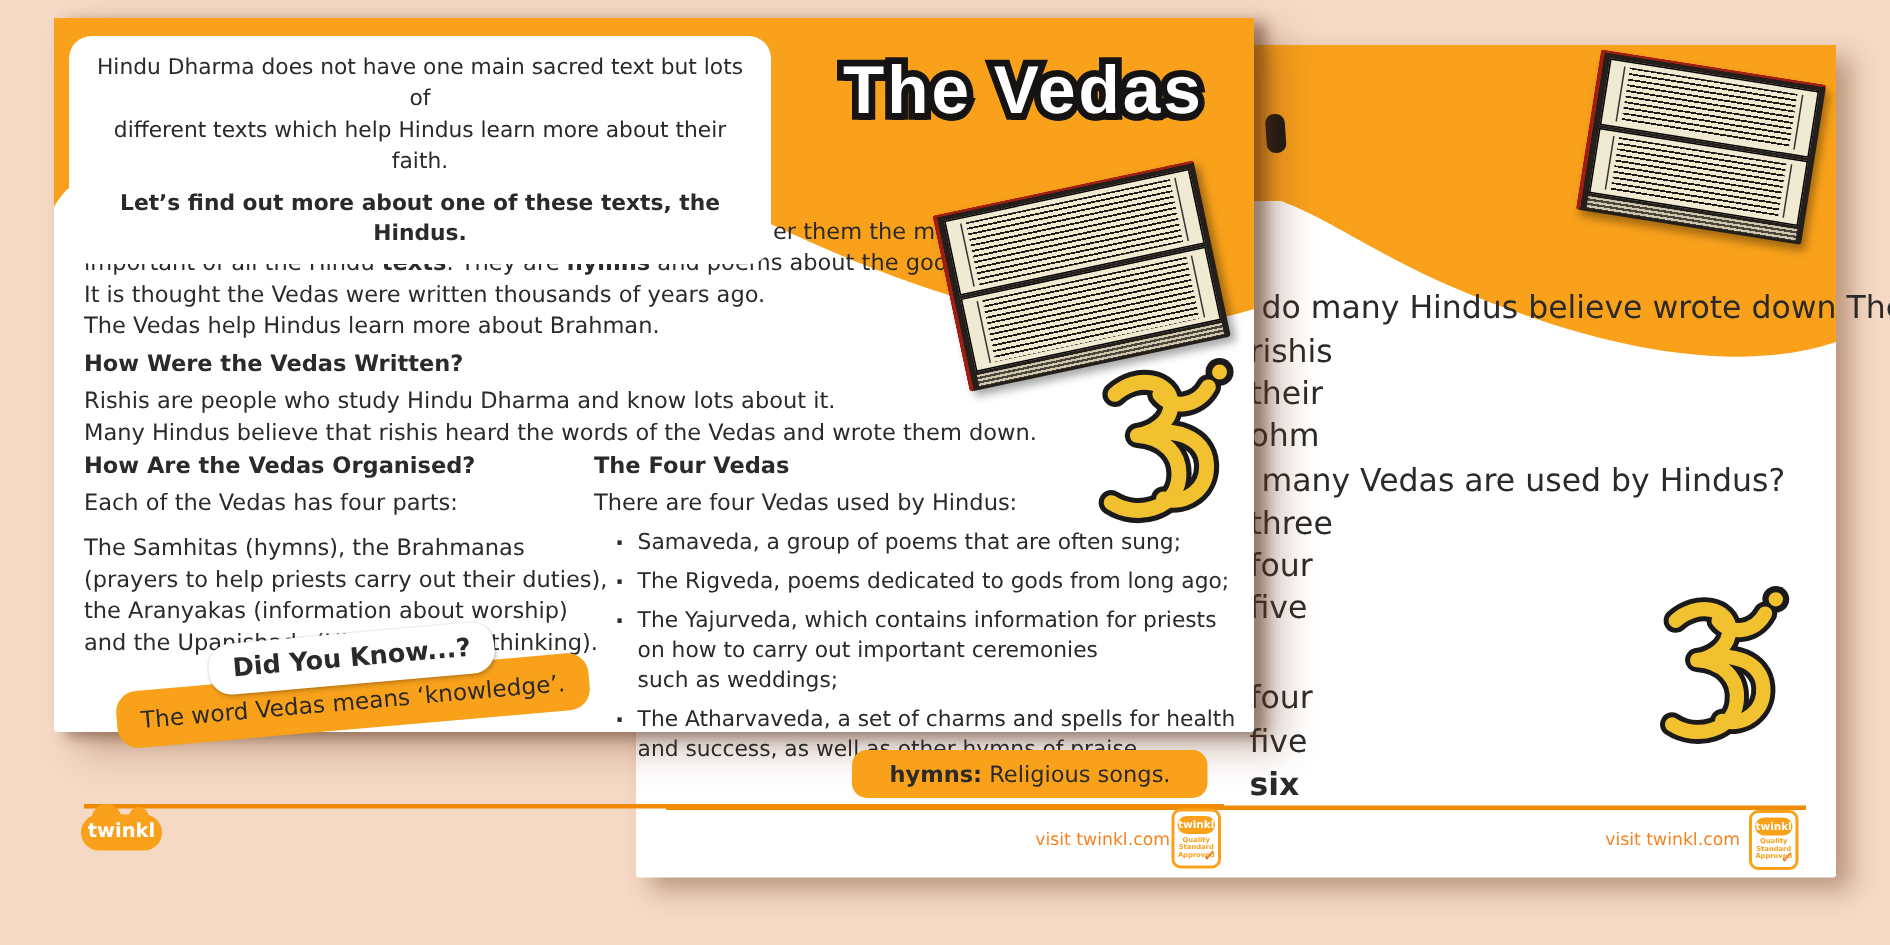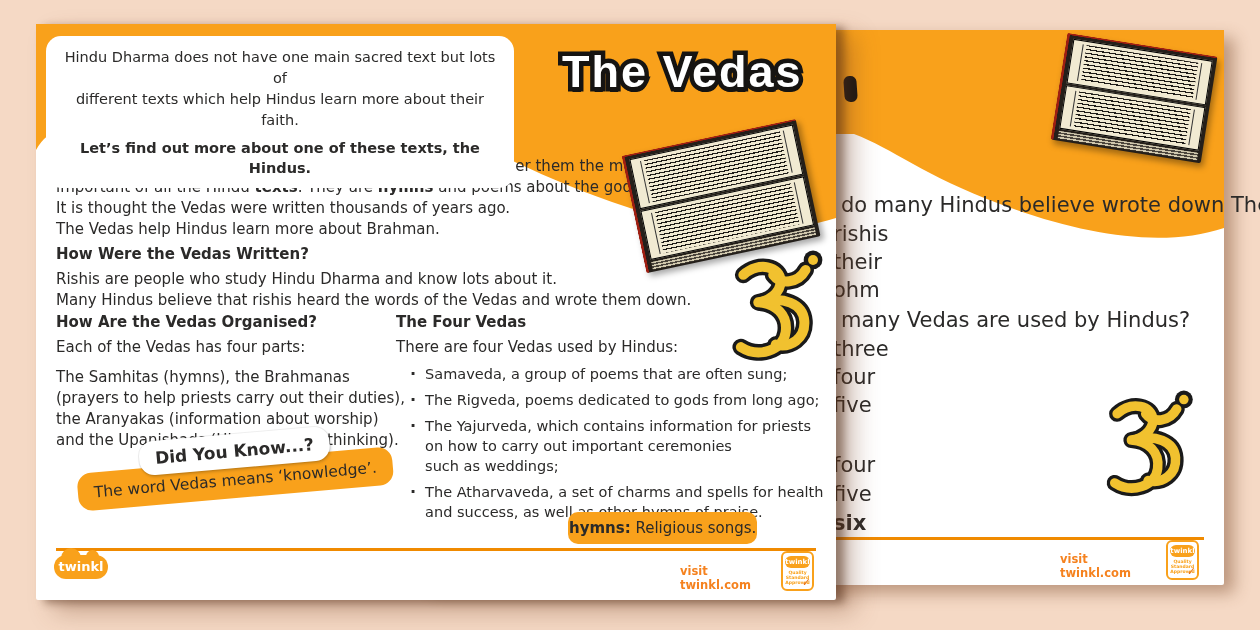--- a/index.html
+++ b/index.html
@@ -5,21 +5,21 @@
   html,body{margin:0;padding:0;}
   body{
     width:1260px;height:630px;position:relative;overflow:hidden;
     background:#F5D9C5;
     font-family:"DejaVu Sans", sans-serif;
     color:#2B2A29;
   }
   .page{position:absolute;background:#fff;border-radius:2px;}
   #page2{left:424px;top:30px;width:800px;height:555px;
     box-shadow:10px 8px 16px rgba(120,70,40,.45);}
-  #page1{left:36px;top:24px;width:800px;height:576px;z-index:2;
+  #page1{left:36px;top:12px;width:800px;height:476px;z-index:2;
     box-shadow:8px 3px 9px rgba(70,35,15,.45), 18px 12px 24px rgba(120,70,40,.35);}
   .hdr{position:absolute;left:0;top:0;width:800px;height:230px;pointer-events:none;}
   
   .intro-card{
     position:absolute;left:10px;top:12px;width:468px;box-sizing:border-box;
     background:#fff;border-radius:15px;padding:11px 14px 10px;
     text-align:center;z-index:3;
   }
   .intro-line1{font-size:14.5px;line-height:21px;white-space:pre-line;}
   .intro-line2{font-size:14.5px;line-height:20px;font-weight:bold;margin-top:7px;}
@@ -46,35 +46,35 @@
     padding:7px 16px;font-weight:bold;font-size:17px;white-space:nowrap;z-index:2;
     box-shadow:0 0 0 1px rgba(0,0,0,.06), 1px 2px 3px rgba(0,0,0,.18);
   }
   .dyk-fact{
     position:absolute;left:0;top:26px;background:#F9A11B;border-radius:14px;
     padding:11px 16px 9px;font-size:15.5px;white-space:nowrap;
   }
   
   .glossary{
     position:absolute;left:532px;top:488px;background:#F9A11B;border-radius:10px;
-    padding:7px 1px;font-size:15px;white-space:nowrap;z-index:3;
+    padding:7px 25px;font-size:15px;white-space:nowrap;z-index:3;
   }
   
   .fline{position:absolute;left:20px;width:760px;height:3px;background:#F08A00;}
   .cloud-logo{
     position:absolute;width:54px;height:24px;background:#F9A11B;border-radius:12px;
     color:#fff;font-weight:bold;font-size:13px;text-align:center;line-height:24px;
   }
   .cloud-logo::before{content:"";position:absolute;width:20px;height:20px;border-radius:50%;
     background:#F9A11B;top:-7px;left:7px;}
   .cloud-logo::after{content:"";position:absolute;width:13px;height:13px;border-radius:50%;
     background:#F9A11B;top:-5px;right:9px;}
   .cloud-logo span{position:relative;z-index:1;}
-  .visit{position:absolute;width:100px;color:#F5821F;
-    font-size:11.5px;font-weight:bold;}
+  .visit{position:absolute;width:100px;text-align:right;color:#F5821F;
+    font-size:11.5px;font-weight:normal;}
   .badge{position:absolute;width:33px;height:40px;background:#fff;border:2px solid #F9A11B;
     border-radius:6px;box-sizing:border-box;}
   .badge-cloud{margin:3px auto 2px;width:25px;height:12px;background:#F9A11B;border-radius:7px;
     color:#fff;font-size:7px;font-weight:bold;text-align:center;line-height:12px;}
   .badge-text{font-size:4.5px;color:#F9A11B;text-align:center;font-weight:bold;line-height:5px;}
   .badge-check{position:absolute;right:1px;bottom:0;color:#E8731A;font-size:11px;font-weight:bold;}
   
   .manuscript{position:absolute;background:#241F1A;border-left:3px solid #9E1F12;
     border-top:2px solid #9E1F12;border-radius:2px;box-sizing:border-box;
     padding:3px 4px 2px;box-shadow:3px 4px 6px rgba(0,0,0,.35);z-index:3;}

